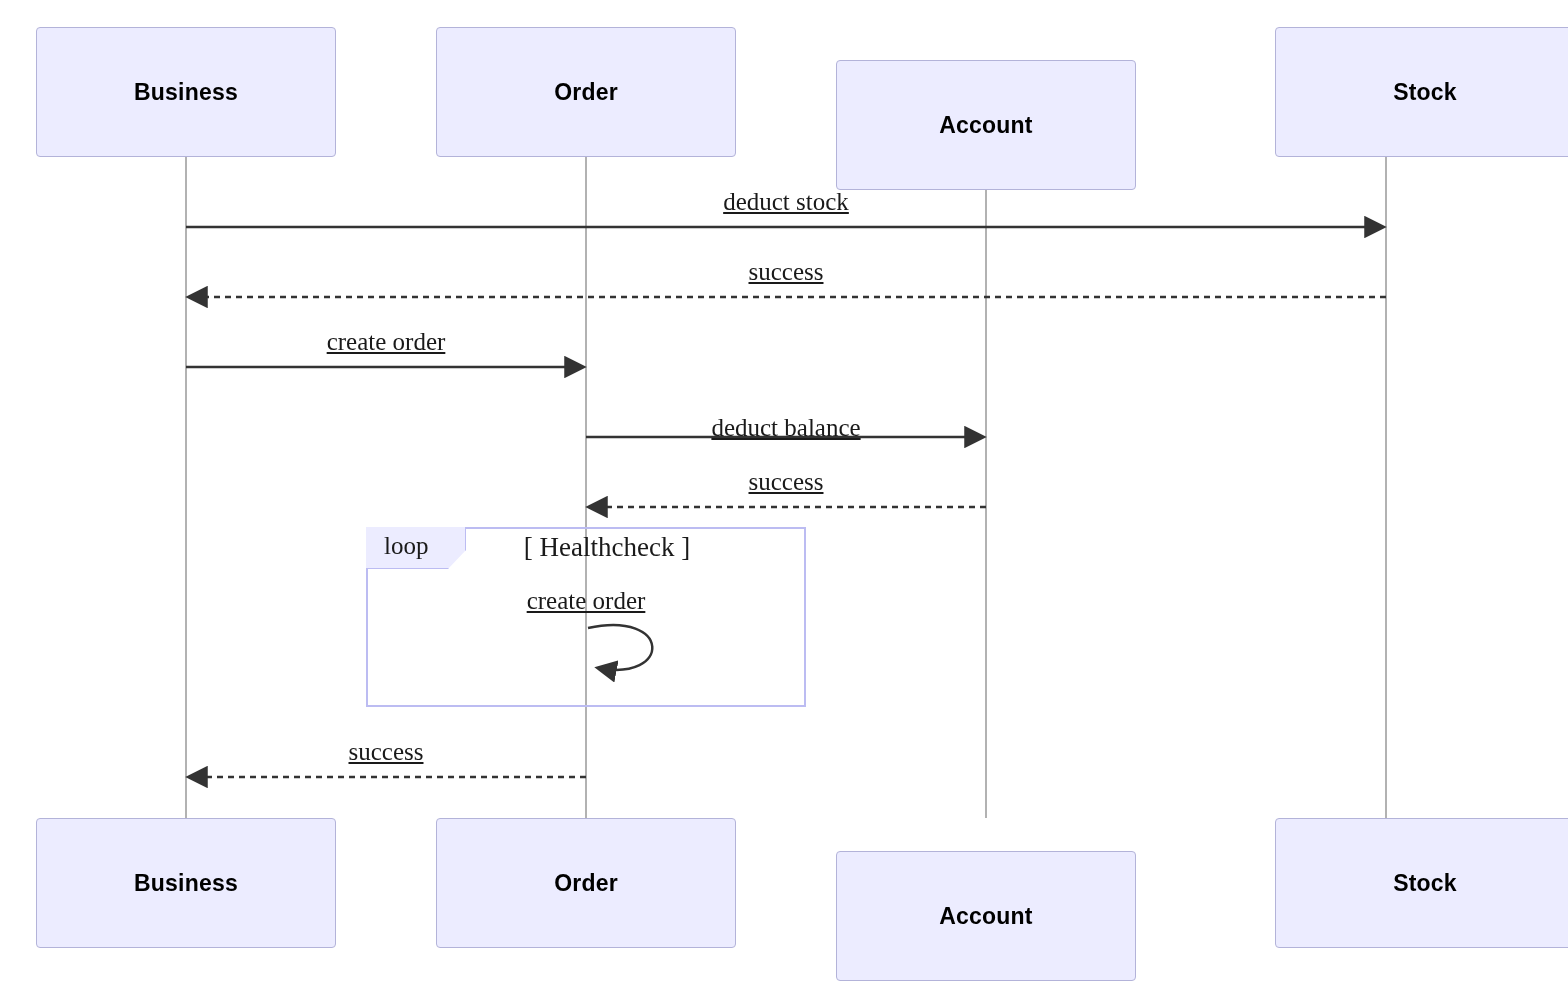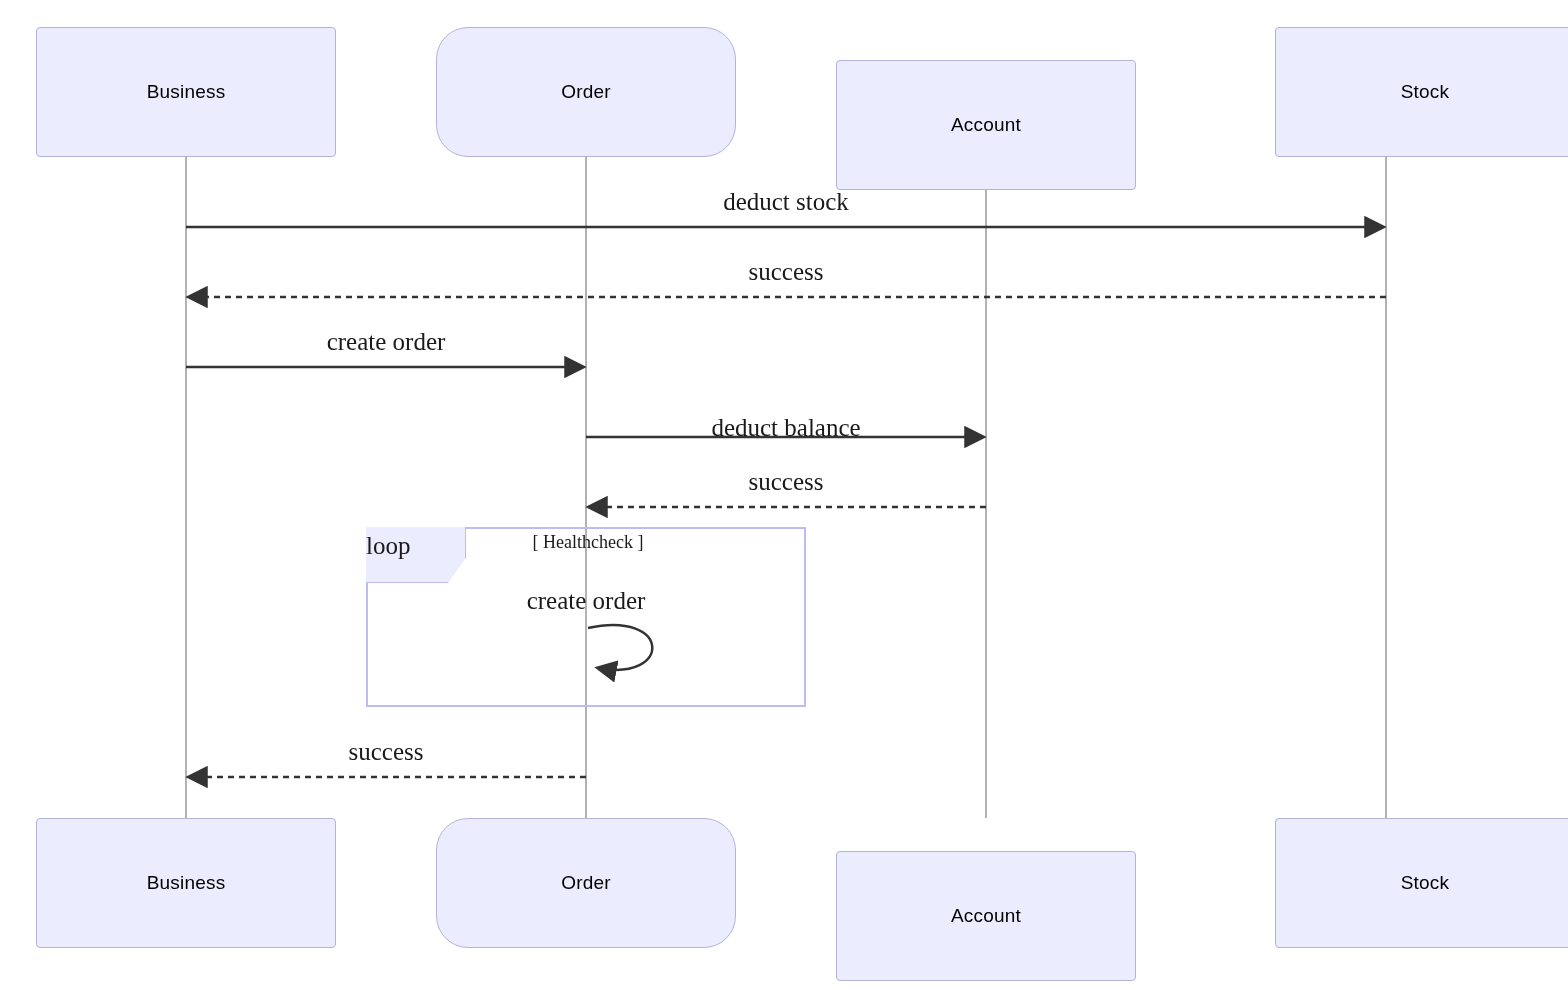--- a/index.html
+++ b/index.html
@@ -29,41 +29,43 @@
     background: #ececff;
     border: 1px solid #b3b3d9;
     border-radius: 4px;
     display: flex;
     align-items: center;
     justify-content: center;
     z-index: 2;
     box-sizing: border-box;
   }
   .actor-box span {
-    font-size: 19px;
+    font-size: 23px;
     color: #000000;
     letter-spacing: 0.2px;
+    font-weight: bold;
   }
   .row-top    { top: 27px; }
   .row-bottom { top: 818px; }
   .col-1 { left: 36px; }
-  .col-2 { left: 436px; border-radius: 32px; }
+  .col-2 { left: 436px; }
   .col-3 { left: 836px; margin-top: 33px; }
   .col-4 { left: 1236px; margin-left: 39px; }
 
   
   .msg-label {
     position: absolute;
     transform: translateX(-50%);
     font-family: "Liberation Serif", serif;
     font-size: 25px;
     color: #1a1a1a;
     white-space: nowrap;
     z-index: 3;
     line-height: 28px;
+    text-decoration: underline;
   }
   .m0 { left: 786px; top: 188px; }
   .m1 { left: 786px; top: 258px; }
   .m2 { left: 386px; top: 328px; }
   .m3 { left: 786px; top: 398px; margin-top: 16px; }
   .m4 { left: 786px; top: 468px; }
   .m5 { left: 586px; top: 587px; }
   .m6 { left: 386px; top: 738px; }
 
   
@@ -76,40 +78,41 @@
     border: 2px solid #bcbcf2;
     background: transparent;
     z-index: 2;
     box-sizing: border-box;
   }
   .loop-tab {
     position: absolute;
     left: 366px;
     top: 527px;
     width: 100px;
-    height: 56px;
+    height: 42px;
     background: #ececff;
     border-right: 1px solid #bcbcf2;
     border-bottom: 1px solid #bcbcf2;
     clip-path: polygon(0 0, 100% 0, 100% 55%, 82% 100%, 0 100%);
     z-index: 3;
     box-sizing: border-box;
     font-family: "Liberation Serif", serif;
     font-size: 25px;
     color: #1a1a1a;
     line-height: 38px;
     text-align: left;
+    padding-left: 18px;
   }
   .loop-condition {
     position: absolute;
-    left: 588px;
+    left: 607px;
     top: 532px;
     transform: translateX(-50%);
     font-family: "Liberation Serif", serif;
-    font-size: 18px;
+    font-size: 27px;
     color: #1a1a1a;
     white-space: nowrap;
     z-index: 3;
   }
 </style>
 </head>
 <body>
 
 <div class="canvas">
 

